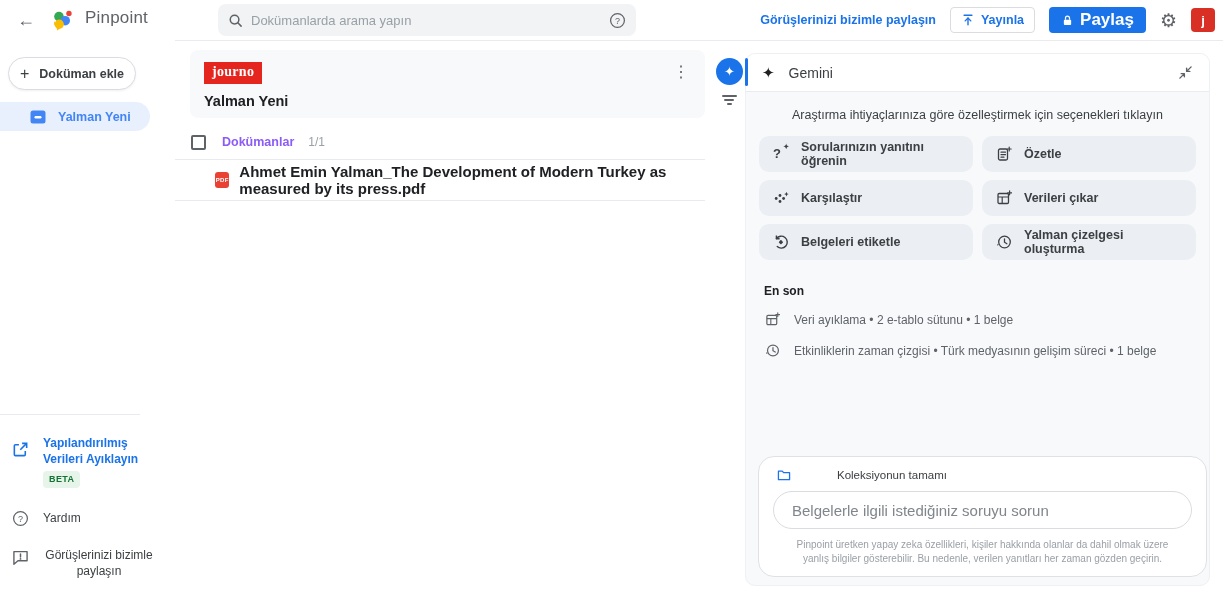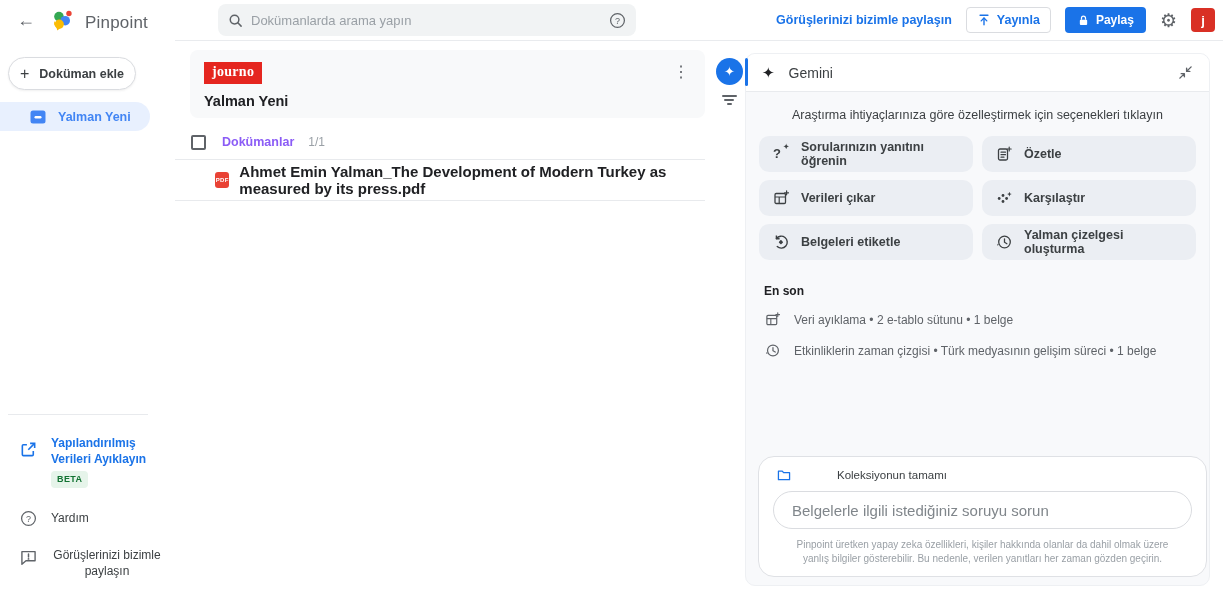--- a/index.html
+++ b/index.html
@@ -4,40 +4,40 @@
 <style>
   * { margin:0; padding:0; box-sizing:border-box; }
   html,body { background:#fff; }
   body { font-family:"Liberation Sans", sans-serif; color:#202124; }
   .app { position:relative; width:1223px; height:595px; background:#fff; overflow:hidden; }
 
   
   .topbar { position:absolute; left:0; top:0; width:1223px; height:40px; background:#fff; display:flex; align-items:center; }
   .topbar-divider { position:absolute; left:175px; top:40px; right:0; height:1px; background:#e9ebee; }
   .back-btn { width:40px; height:40px; display:flex; align-items:center; justify-content:center; font-size:18px; color:#5f6368; cursor:pointer; margin-left:6px; }
-  .brand { display:flex; align-items:flex-end; gap:10px; margin-left:4px; }
+  .brand { display:flex; align-items:flex-start; gap:10px; margin-left:4px; }
   .brand-name { font-size:17px; color:#5f6368; letter-spacing:.2px; }
   .searchbox { position:absolute; left:218px; top:4px; width:418px; height:32px; background:#f1f3f4; border-radius:8px; display:flex; align-items:center; padding:0 10px; }
   .searchbox input { flex:1; border:none; outline:none; background:transparent; font-size:13px; color:#202124; font-family:inherit; margin-left:8px; }
   .searchbox input::placeholder { color:#9aa0a6; }
   .topbar-right { position:absolute; right:8px; top:0; height:40px; display:flex; align-items:center; gap:14px; }
   .fb-link { font-size:12.5px; font-weight:bold; color:#1a73e8; cursor:pointer; white-space:nowrap; }
   .btn-outline { display:flex; align-items:center; gap:6px; height:16px; padding:12px 10px; border:1px solid #dadce0; border-radius:4px; background:#fff; color:#1a73e8; font-size:12.5px; font-weight:bold; cursor:pointer; }
-  .btn-primary { display:flex; align-items:center; gap:6px; height:26px; padding:0 12px; border:none; border-radius:4px; background:#1a73e8; color:#fff; font-size:12px; font-weight:bold; cursor:pointer; }
+  .btn-primary { display:flex; align-items:center; gap:6px; height:26px; padding:0 12px; border:none; border-radius:4px; background:#1a73e8; color:#fff; font-size:17px; font-weight:bold; cursor:pointer; }
   .gear { font-size:19px; color:#5f6368; cursor:pointer; line-height:1; }
   .avatar { width:24px; height:24px; border-radius:4px; background:#d93025; color:#fff; font-size:13px; font-weight:bold; display:flex; align-items:center; justify-content:center; cursor:pointer; }
 
   
   .sidebar { position:absolute; left:0; top:40px; width:175px; height:555px; background:#fff; }
   .add-doc { position:absolute; left:8px; top:17px; width:128px; height:33px; border:1px solid #dadce0; border-radius:17px; background:#fff; display:flex; align-items:center; justify-content:center; gap:10px; font-size:12.5px; font-weight:bold; color:#3c4043; cursor:pointer; box-shadow:0 1px 2px rgba(60,64,67,.08); }
   .add-plus { font-size:16px; font-weight:normal; color:#3c4043; }
   .side-item { position:absolute; left:0; top:62px; width:150px; height:29px; border-radius:0 15px 15px 0; display:flex; align-items:center; padding-left:30px; gap:12px; cursor:pointer; }
   .side-item.selected { background:#e8f0fe; color:#1a73e8; }
   .side-item .lbl { font-size:12.5px; font-weight:bold; color:#4285f4; }
-  .side-footer { position:absolute; left:8px; bottom:8px; width:175px;margin-top:31px; }
+  .side-footer { position:absolute; left:0; bottom:8px; width:175px;margin-top:31px; }
   .side-div { width:140px; height:1px; background:#e8eaed; margin-bottom:12px; }
   .foot-row { display:flex; align-items:flex-start; gap:14px; padding:8px 6px 8px 12px; cursor:pointer; }
   .foot-row .txt { font-size:12px; color:#3c4043; line-height:1.35; }
   .foot-row .txt.blue { color:#1a73e8; font-weight:bold; }
   .beta { display:inline-block; margin-top:4px; background:#e6f4ea; color:#137333; font-size:9px; font-weight:bold; padding:2px 6px; border-radius:4px; letter-spacing:.4px; }
   .foot-feedback .txt { text-align:center; }
 
   
   .main { position:absolute; left:175px; top:40px; width:530px; height:555px; }
   .coll-card { position:absolute; left:15px; top:10px; width:515px; height:68px; background:#f8f9fa; border-radius:8px; padding:12px 14px; }
@@ -256,38 +256,38 @@
               <rect x="2.5" y="3" width="9" height="11" rx="1.5" fill="none" stroke="#3c4043" stroke-width="1.3"></rect>
               <path d="M5 6.2h4.5 M5 8.7h4.5 M5 11.2h3" stroke="#3c4043" stroke-width="1.2" stroke-linecap="round"></path>
               <path d="M13.2 1v4 M11.2 3h4" stroke="#3c4043" stroke-width="1.2" stroke-linecap="round"></path>
             </svg>
         </span>
         <span>Özetle</span>
       </button>
       <button class="opt-btn">
         <span class="oi">
           <svg width="16" height="16" viewBox="0 0 16 16">
-              <rect x="2" y="3.5" width="10.5" height="10" rx="1.2" fill="none" stroke="#3c4043" stroke-width="1.3"></rect>
-              <path d="M2 7h10.5 M6.2 7v6.5" stroke="#3c4043" stroke-width="1.2"></path>
-              <path d="M13.6 0.8v4 M11.6 2.8h4" stroke="#3c4043" stroke-width="1.2" stroke-linecap="round"></path>
-            </svg>
-        </span>
-        <span>Verileri çıkar</span>
-      </button>
-      <button class="opt-btn">
-        <span class="oi">
-          <svg width="16" height="16" viewBox="0 0 16 16">
               <circle cx="3.2" cy="8.5" r="1.4" fill="#3c4043"></circle>
               <circle cx="7" cy="5.5" r="1.4" fill="#3c4043"></circle>
               <circle cx="7" cy="11.5" r="1.4" fill="#3c4043"></circle>
               <circle cx="10.6" cy="8.5" r="1.4" fill="#3c4043"></circle>
               <path d="M13.4 1.8l.7 1.6 1.6.7-1.6.7-.7 1.6-.7-1.6-1.6-.7 1.6-.7z" fill="#3c4043"></path>
             </svg>
         </span>
         <span>Karşılaştır</span>
+      </button>
+      <button class="opt-btn">
+        <span class="oi">
+          <svg width="16" height="16" viewBox="0 0 16 16">
+              <rect x="2" y="3.5" width="10.5" height="10" rx="1.2" fill="none" stroke="#3c4043" stroke-width="1.3"></rect>
+              <path d="M2 7h10.5 M6.2 7v6.5" stroke="#3c4043" stroke-width="1.2"></path>
+              <path d="M13.6 0.8v4 M11.6 2.8h4" stroke="#3c4043" stroke-width="1.2" stroke-linecap="round"></path>
+            </svg>
+        </span>
+        <span>Verileri çıkar</span>
       </button>
       <button class="opt-btn">
         <span class="oi">
           <svg width="16" height="16" viewBox="0 0 16 16">
               <path d="M4.2 12.6A6 6 0 1 0 3.4 4.6" fill="none" stroke="#3c4043" stroke-width="1.4" stroke-linecap="round"></path>
               <path d="M3.4 1.6v3.2h3.2" fill="none" stroke="#3c4043" stroke-width="1.4" stroke-linejoin="round"></path>
               <rect x="6.2" y="6.5" width="3.4" height="3.4" rx="0.8" transform="rotate(45 7.9 8.2)" fill="#3c4043"></rect>
             </svg>
         </span>
         <span>Belgeleri etiketle</span>

